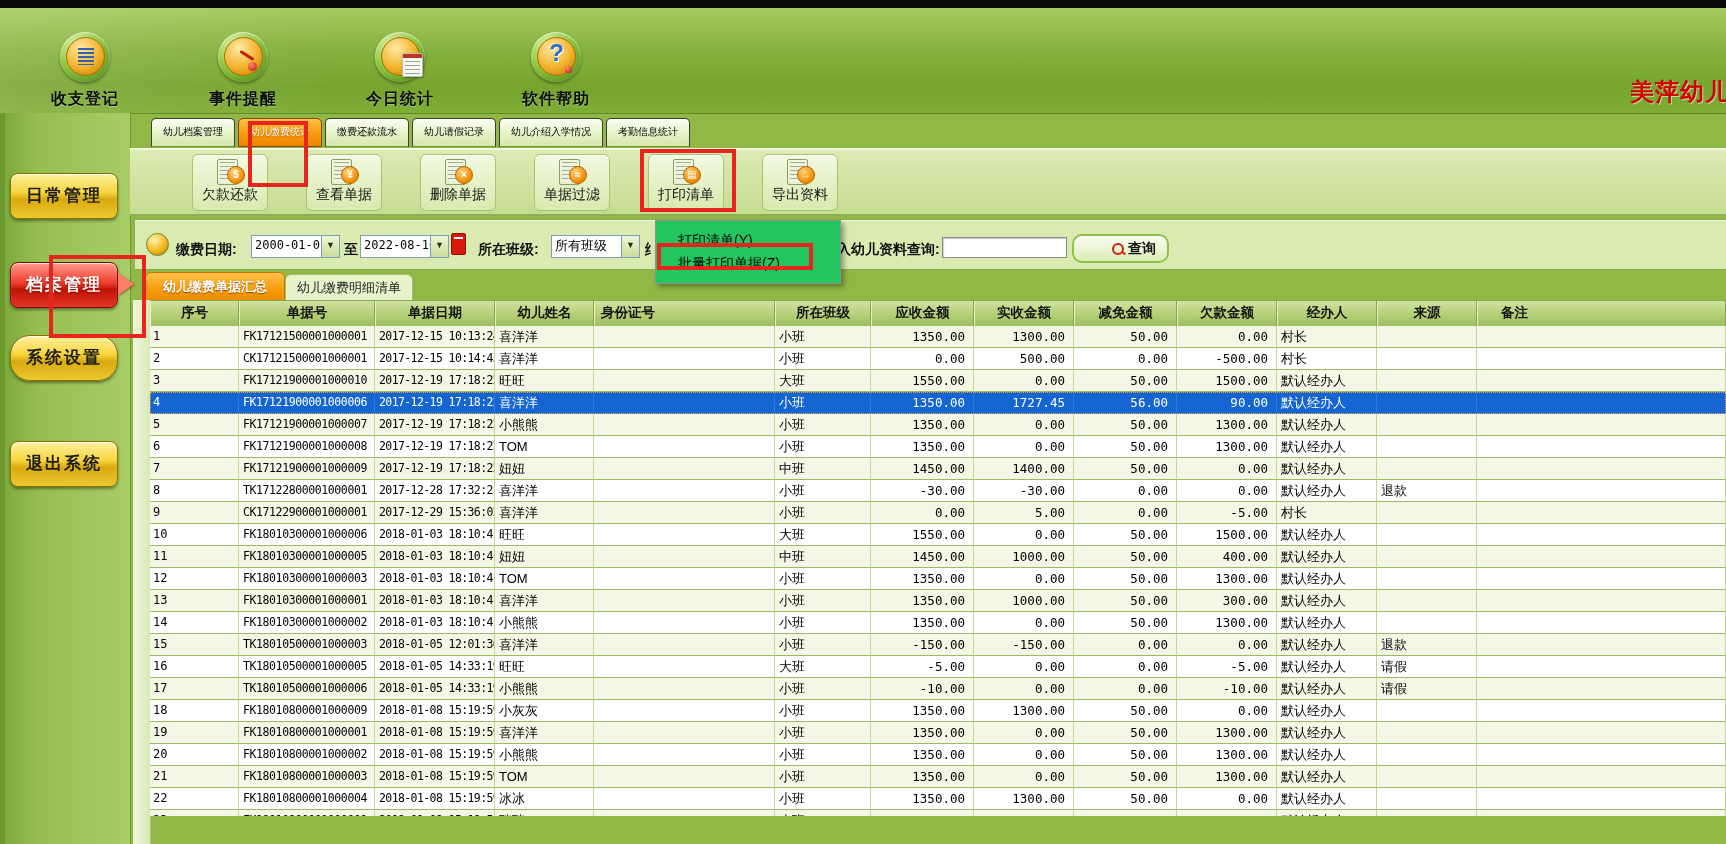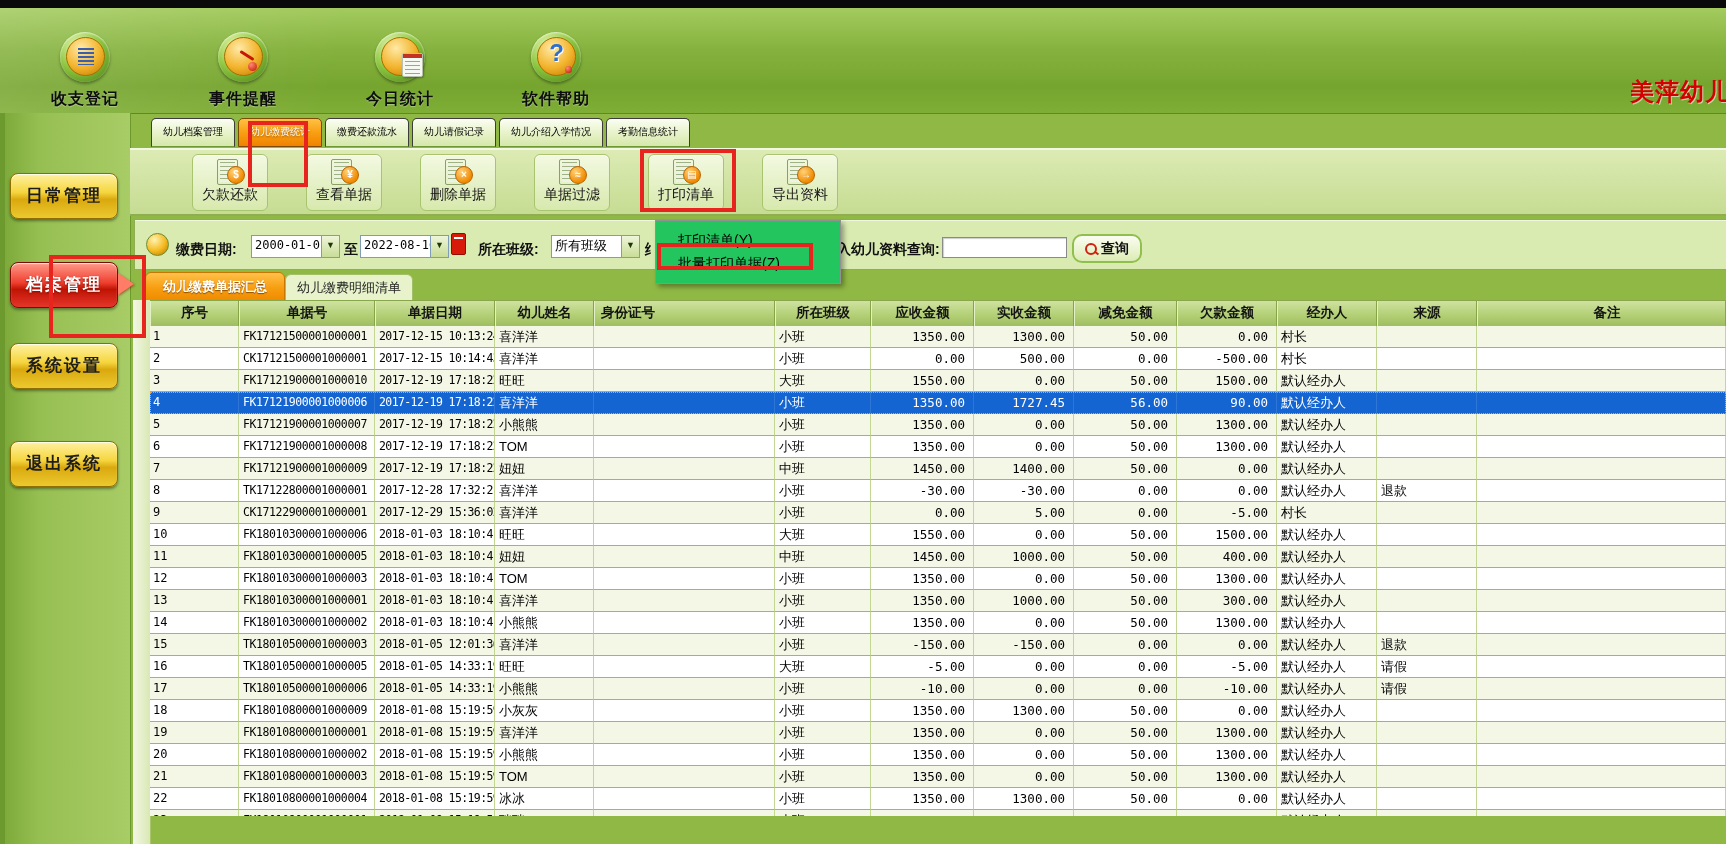--- a/index.html
+++ b/index.html
@@ -93,21 +93,21 @@
      border-left:1px solid #7f9db9;font-size:9px;line-height:19px;text-align:center;color:#1c3a00;}
   .bookmark{position:absolute;left:316px;top:13px;width:13px;height:20px;background:#d81a0a;
      border:1px solid #8f0e00;border-radius:2px;}
   .bookmark::before{content:"";position:absolute;left:2px;top:3px;right:2px;height:2px;background:#fff;}
   .hiddenlbl{position:absolute;left:509px;top:21px;font-size:14px;font-weight:bold;color:#111;}
   .searchbox{position:absolute;left:807px;top:17px;width:123px;height:19px;background:#fff;
      border:1px solid #8a8a8a;box-shadow:inset 1px 1px 1px rgba(0,0,0,.2);}
   .qrybtn{position:absolute;left:937px;top:14px;width:66px;height:25px;border-radius:10px;
      border:2px solid #8fbf4d;background:linear-gradient(180deg,#fbfdf3,#dcecb4);cursor:pointer;
      display:flex;align-items:center;justify-content:center;gap:4px;
-     font-size:14px;font-weight:bold;color:#111;}
+     font-size:14px;font-weight:bold;color:#111;padding-left:27px;}
   .mag{width:8px;height:8px;border:2px solid #d02010;border-radius:50%;position:relative;display:inline-block;}
   .mag::after{content:"";position:absolute;left:7px;top:7px;width:5px;height:2px;background:#d02010;transform:rotate(40deg);}
   
   .menu{position:absolute;left:655px;top:220px;width:184px;background:#22c55e;
      border:1px solid #919191;box-shadow:3px 3px 5px rgba(0,0,0,.35);padding:8px 0;z-index:40;}
   .mitem{height:23px;line-height:23px;padding-left:22px;font-size:14px;color:#000;cursor:pointer;white-space:nowrap;}
   
   .subtab{position:absolute;cursor:pointer;border-radius:6px 6px 0 0;font-size:13px;text-align:center;}
   .subtab.active{left:145px;top:272px;width:138px;height:28px;line-height:28px;color:#fff;font-weight:bold;
      background:linear-gradient(180deg,#ffc14a 0%,#f79d10 55%,#ef8a00 100%);
@@ -118,21 +118,21 @@
   .leftstrip{position:absolute;left:133px;top:300px;width:17px;height:544px;
      background:linear-gradient(90deg,#f2f7e3,#d9e8b4);border-right:1px solid #a9c46b;}
   .grid{position:absolute;left:150px;top:300px;width:1576px;height:544px;
      --cols:89px 136px 120px 99px 181px 96px 103px 100px 103px 100px 100px 100px minmax(0,1fr);}
   .ghead{display:grid;grid-template-columns:var(--cols);height:25px;
      background:linear-gradient(180deg,#cfe2a0 0%,#b4d077 55%,#9fbe60 100%);
      border-top:1px solid #88a74b;}
   .ghc{font-size:13.5px;font-weight:bold;color:#141414;line-height:24px;text-align:center;
      border-right:1px solid #87a548;border-left:1px solid #e4f0c6;overflow:hidden;white-space:nowrap;cursor:pointer;}
   .ghc.c4{text-align:left;padding-left:6px;}
-  .ghc.c12{text-align:center;padding-right:12px;padding-left:23px;}
+  .ghc.c12{text-align:left;padding-right:12px;padding-left:23px;}
   .gbody{height:490px;overflow:hidden;background:#fff;}
   .trow{display:grid;grid-template-columns:var(--cols);height:22px;cursor:pointer;}
   .trow.cream{background:#f4f6e6;}
   .trow.white{background:#fff;}
   .tcell{border-right:1px solid #c3d693;border-bottom:1px solid #9cba5f;padding:0 4px;
      font-size:13px;line-height:21px;white-space:nowrap;overflow:hidden;color:#000;}
   .tcell.idx{font-family:"DejaVu Sans Mono",monospace;font-size:12px;padding-left:3px;}
   .tcell.code{font-family:"DejaVu Sans Mono",monospace;font-size:11.5px;letter-spacing:-0.4px;}
   .tcell.date{font-family:"DejaVu Sans Mono",monospace;font-size:11.5px;letter-spacing:-0.6px;}
   .tcell.num{font-family:"DejaVu Sans Mono",monospace;font-size:12.5px;text-align:right;padding-right:8px;}
@@ -192,21 +192,21 @@
           </div>
         </div>
       <div class="qlabel">软件帮助</div>
     </div>
     <div class="brand">美萍幼儿</div>
   </div>
 
   <div class="sidebar">
     <div class="sbtn" style="top:60px;">日常管理</div>
     <div class="sbtn active" style="top:149px;">档案管理</div>
-    <div class="sbtn" style="top:230px;">系统设置</div>
+    <div class="sbtn" style="top:222px;border-radius:20px;">系统设置</div>
     <div class="sbtn" style="top:328px;">退出系统</div>
   </div>
   <div class="side-arrow"></div>
 
   <div class="tabsrow">
     <div class="tab">幼儿档案管理</div>
     <div class="tab active">幼儿缴费统计</div>
     <div class="tab">缴费还款流水</div>
     <div class="tab">幼儿请假记录</div>
     <div class="tab">幼儿介绍入学情况</div>

